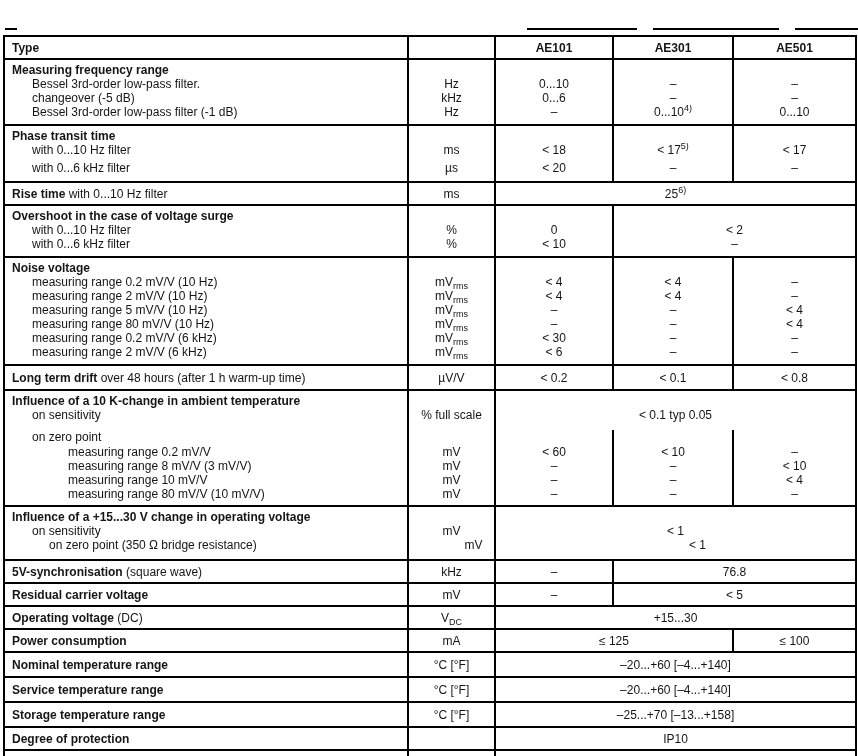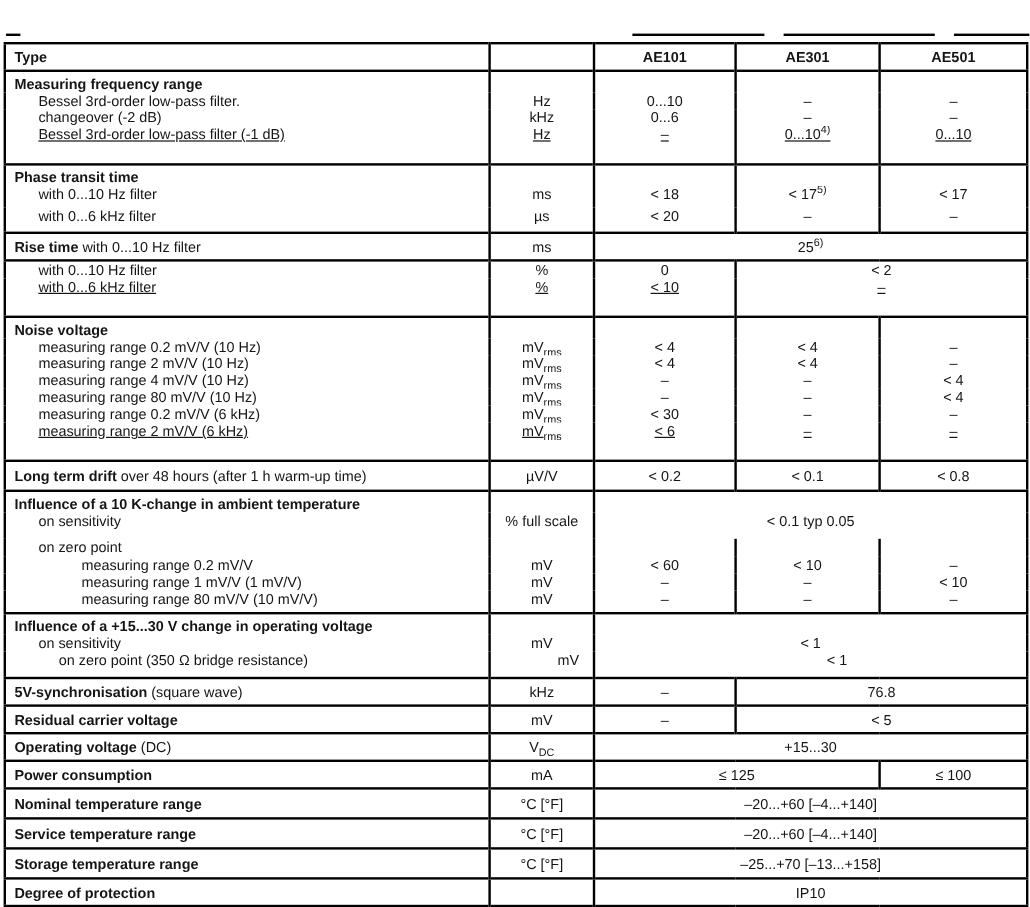--- a/index.html
+++ b/index.html
@@ -49,21 +49,21 @@
   b     { font-weight: bold; text-align: center; }
 
   sup { font-size: 9px; line-height: 0; vertical-align: super; }
   sub { font-size: 9px; line-height: 0; vertical-align: sub; text-align: center; }
 
   tr.hdr td  { height: 21px; vertical-align: middle; }
   tr.st td   { padding-top: 3px; }
   tr.r18 td  { height: 18px; }
   tr.pb2 td  { padding-bottom: 2px; }
   tr.pb4 td  { padding-bottom: 4px; }
-  tr.pb5 td  { padding-bottom: 17px; text-decoration: underline; }
+  tr.pb5 td  { padding-bottom: 5px; }
   tr.pb7 td  { padding-bottom: 7px; padding-left: 44px; }
   tr.pb8 td  { padding-bottom: 8px; }
   tr.sg td   { height: 21px; vertical-align: middle; }
   tr.sg24 td { height: 23px; vertical-align: middle; }
   tr.zr td   { height: 15px; }
 </style>
 </head>
 <body>
 
 <div id="stage">
@@ -101,21 +101,21 @@
         <td class="val bl"></td>
       </tr>
       <tr>
         <td class="lbl i1">Bessel 3rd-order low-pass filter.</td>
         <td class="unit bl">Hz</td>
         <td class="val bl">0...10</td>
         <td class="val bl">–</td>
         <td class="val bl">–</td>
       </tr>
       <tr>
-        <td class="lbl i1">changeover (-2 dB)</td>
+        <td class="lbl i1">changeover (-5 dB)</td>
         <td class="unit bl">kHz</td>
         <td class="val bl">0...6</td>
         <td class="val bl">–</td>
         <td class="val bl">–</td>
       </tr>
       <tr class="pb5">
         <td class="lbl i1">Bessel 3rd-order low-pass filter (-1 dB)</td>
         <td class="unit bl">Hz</td>
         <td class="val bl">–</td>
         <td class="val bl"><span>0...10</span><sup>4)</sup></td>
@@ -149,20 +149,26 @@
 
     <tbody class="sec">
       <tr class="sg">
         <td class="lbl"><b>Rise time</b><span> with 0...10 Hz filter</span></td>
         <td class="unit bl">ms</td>
         <td class="val bl" colspan="3"><span>25</span><sup>6)</sup></td>
       </tr>
     </tbody>
 
     <tbody class="sec">
+      <tr class="st">
+        <td class="lbl b">Overshoot in the case of voltage surge</td>
+        <td class="unit bl"></td>
+        <td class="val bl"></td>
+        <td class="val bl" colspan="2"></td>
+      </tr>
       <tr>
         <td class="lbl i1">with 0...10 Hz filter</td>
         <td class="unit bl">%</td>
         <td class="val bl">0</td>
         <td class="val bl" colspan="2">&lt; 2</td>
       </tr>
       <tr class="pb5">
         <td class="lbl i1">with 0...6 kHz filter</td>
         <td class="unit bl">%</td>
         <td class="val bl">&lt; 10</td>
@@ -186,21 +192,21 @@
         <td class="val bl">–</td>
       </tr>
       <tr>
         <td class="lbl i1">measuring range 2 mV/V (10 Hz)</td>
         <td class="unit bl"><span>mV</span><sub>rms</sub></td>
         <td class="val bl">&lt; 4</td>
         <td class="val bl">&lt; 4</td>
         <td class="val bl">–</td>
       </tr>
       <tr>
-        <td class="lbl i1">measuring range 4 mV/V (10 Hz)</td>
+        <td class="lbl i1">measuring range 5 mV/V (10 Hz)</td>
         <td class="unit bl"><span>mV</span><sub>rms</sub></td>
         <td class="val bl">–</td>
         <td class="val bl">–</td>
         <td class="val bl">&lt; 4</td>
       </tr>
       <tr>
         <td class="lbl i1">measuring range 80 mV/V (10 Hz)</td>
         <td class="unit bl"><span>mV</span><sub>rms</sub></td>
         <td class="val bl">–</td>
         <td class="val bl">–</td>
@@ -251,25 +257,32 @@
         <td class="val bl"></td>
       </tr>
       <tr>
         <td class="lbl i2">measuring range 0.2 mV/V</td>
         <td class="unit bl">mV</td>
         <td class="val bl">&lt; 60</td>
         <td class="val bl">&lt; 10</td>
         <td class="val bl">–</td>
       </tr>
       <tr>
-        <td class="lbl i2">measuring range 1 mV/V (1 mV/V)</td>
+        <td class="lbl i2">measuring range 8 mV/V (3 mV/V)</td>
         <td class="unit bl">mV</td>
         <td class="val bl">–</td>
         <td class="val bl">–</td>
         <td class="val bl">&lt; 10</td>
+      </tr>
+      <tr>
+        <td class="lbl i2">measuring range 10 mV/V</td>
+        <td class="unit bl">mV</td>
+        <td class="val bl">–</td>
+        <td class="val bl">–</td>
+        <td class="val bl">&lt; 4</td>
       </tr>
       <tr class="pb4">
         <td class="lbl i2">measuring range 80 mV/V (10 mV/V)</td>
         <td class="unit bl">mV</td>
         <td class="val bl">–</td>
         <td class="val bl">–</td>
         <td class="val bl">–</td>
       </tr>
     </tbody>
 

